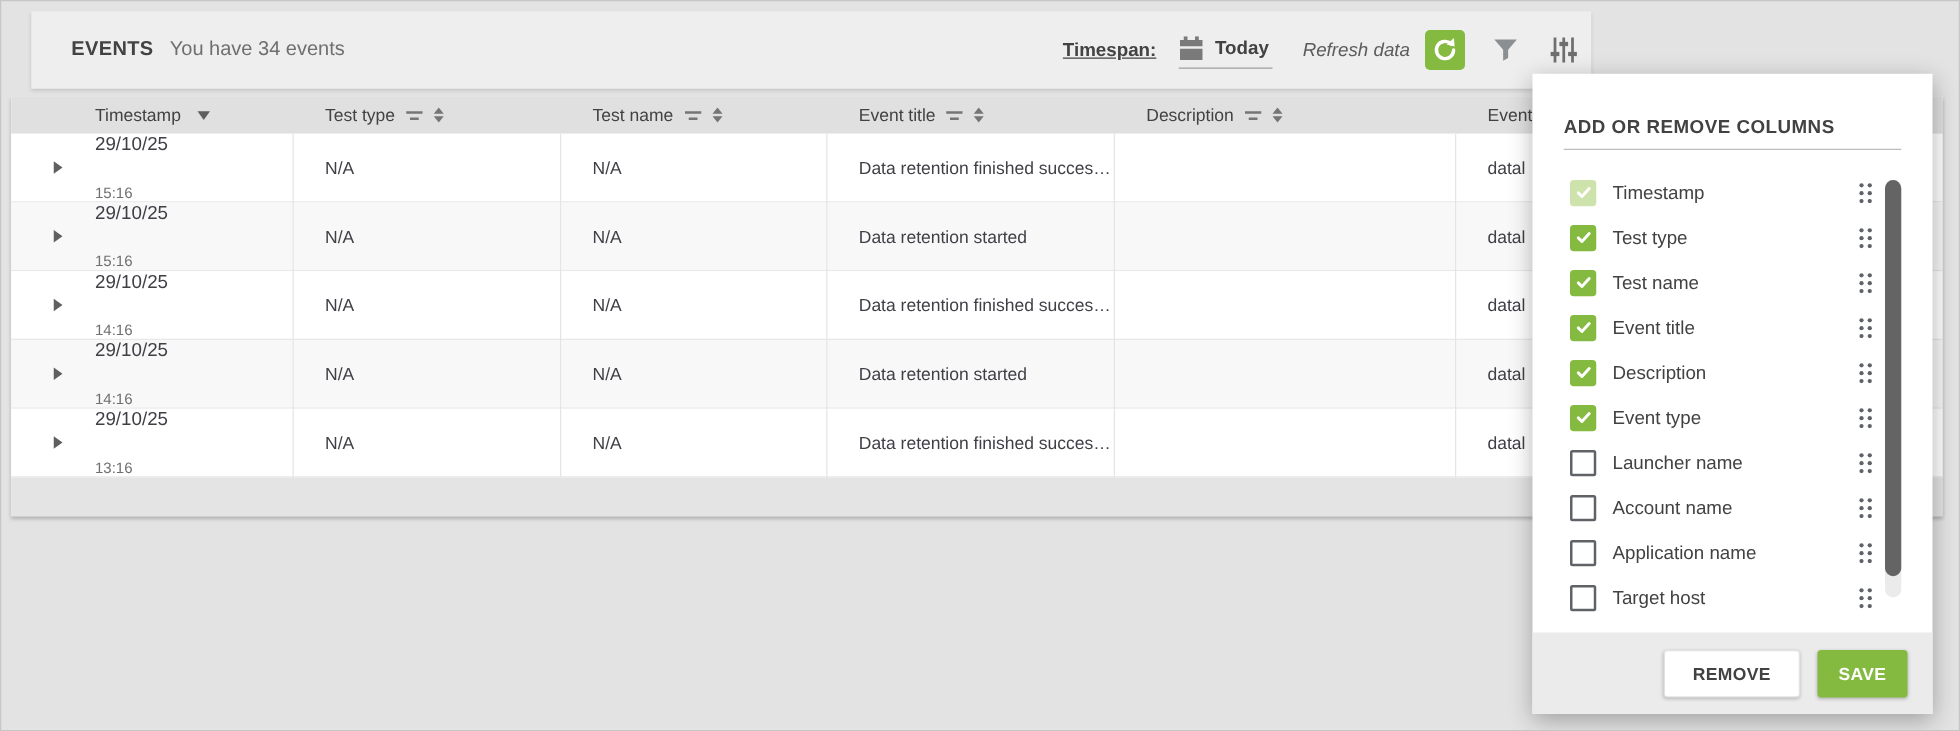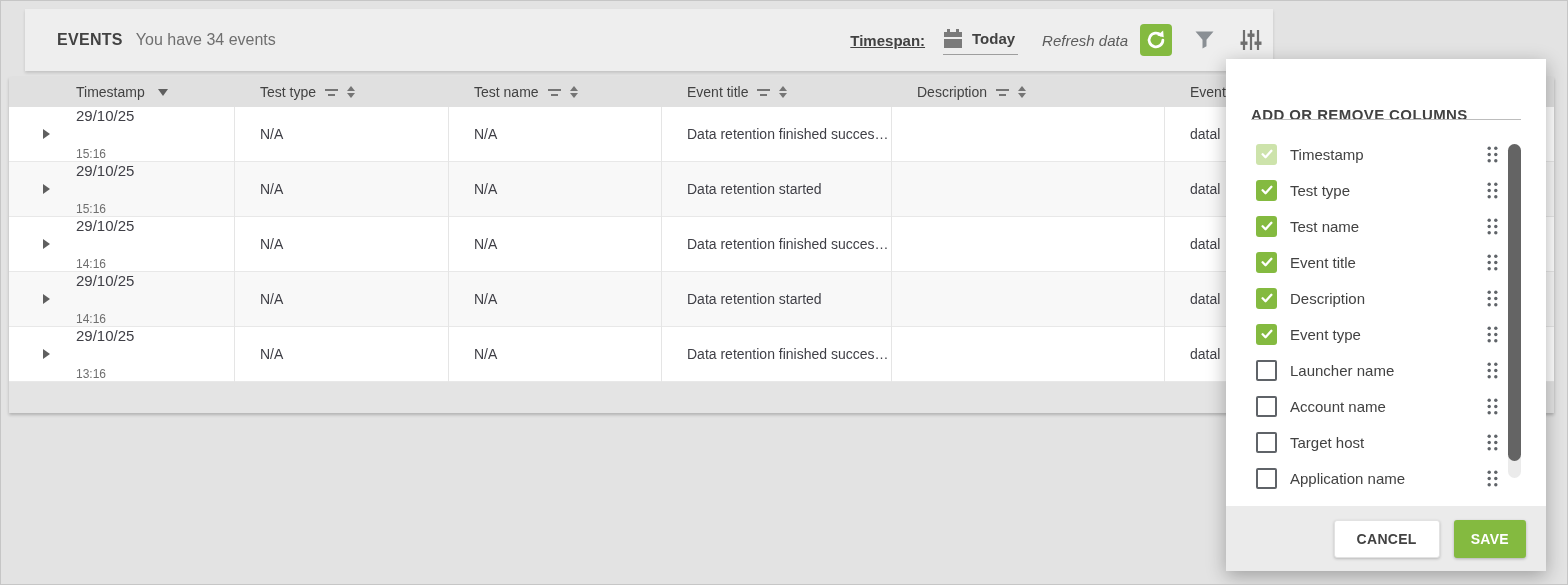--- a/index.html
+++ b/index.html
@@ -74,21 +74,21 @@
   .filter-lines i:nth-child(2){ width:7px; }
   .updown { display:flex; flex-direction:column; align-items:center; gap:2px; }
   .updown .u { width:0; height:0; border-bottom:5px solid #757575;
     border-left:4px solid transparent; border-right:4px solid transparent; }
   .updown .d { width:0; height:0; border-top:5px solid #757575;
     border-left:4px solid transparent; border-right:4px solid transparent; }
 
   
   .popup { position:absolute; left:1225px; top:58px; width:320px; height:512px;
     background:#ffffff; box-shadow:0 5px 18px rgba(0,0,0,.3); z-index:20; }
-  .popup-title { margin:47px 25px 0 25px; font-size:15px; font-weight:bold;
+  .popup-title { margin:34px 25px 0 25px; font-size:15px; font-weight:bold;
     color:#424242; letter-spacing:.4px; }
   .popup-divider { position:absolute; left:25px; right:25px; top:60px; height:1px;
     background:#bdbdbd; }
   .popup-list { position:absolute; left:0; top:77px; width:100%; height:355px; overflow:hidden; }
   .pitem { height:36px; display:flex; align-items:center; padding:0 48px 0 30px; }
   .cbox { width:21px; height:21px; border-radius:3px; flex:0 0 auto;
     display:flex; align-items:center; justify-content:center; cursor:pointer; }
   .cbox.on { background:var(--green); }
   .cbox.on.dis { background:var(--green_disabled); cursor:default; }
   .cbox.off { background:#fff; border:2px solid #5f6368; border-radius:2px; }
@@ -465,55 +465,55 @@
                 <circle cx="8.8" cy="14.8" r="1.7"></circle>
         </g>
       </svg>
     </span>
   </div>
 
   <div class="pitem">
     <span class="cbox off">
       
     </span>
-    <span class="lbl">Target host</span>
+    <span class="lbl">Application name</span>
     <span class="drag">
       <svg width="11" height="17" viewBox="0 0 11 17">
         <g fill="#5f6368">
           <circle cx="2.2" cy="2.2" r="1.7"></circle>
                 <circle cx="8.8" cy="2.2" r="1.7"></circle>
           <circle cx="2.2" cy="8.5" r="1.7"></circle>
                 <circle cx="8.8" cy="8.5" r="1.7"></circle>
           <circle cx="2.2" cy="14.8" r="1.7"></circle>
                 <circle cx="8.8" cy="14.8" r="1.7"></circle>
         </g>
       </svg>
     </span>
   </div>
 
   <div class="pitem">
     <span class="cbox off">
       
     </span>
-    <span class="lbl">Application name</span>
+    <span class="lbl">Target host</span>
     <span class="drag">
       <svg width="11" height="17" viewBox="0 0 11 17">
         <g fill="#5f6368">
           <circle cx="2.2" cy="2.2" r="1.7"></circle>
                 <circle cx="8.8" cy="2.2" r="1.7"></circle>
           <circle cx="2.2" cy="8.5" r="1.7"></circle>
                 <circle cx="8.8" cy="8.5" r="1.7"></circle>
           <circle cx="2.2" cy="14.8" r="1.7"></circle>
                 <circle cx="8.8" cy="14.8" r="1.7"></circle>
         </g>
       </svg>
     </span>
   </div>
 </div>
     <div class="sb-track"></div>
     <div class="sb-thumb"></div>
     <div class="popup-footer">
-      <button class="btn btn-cancel">CANCEL</button>
+      <button class="btn btn-cancel">REMOVE</button>
       <button class="btn btn-save">SAVE</button>
     </div>
   </div>
 
 </div>
 
 </body></html>

